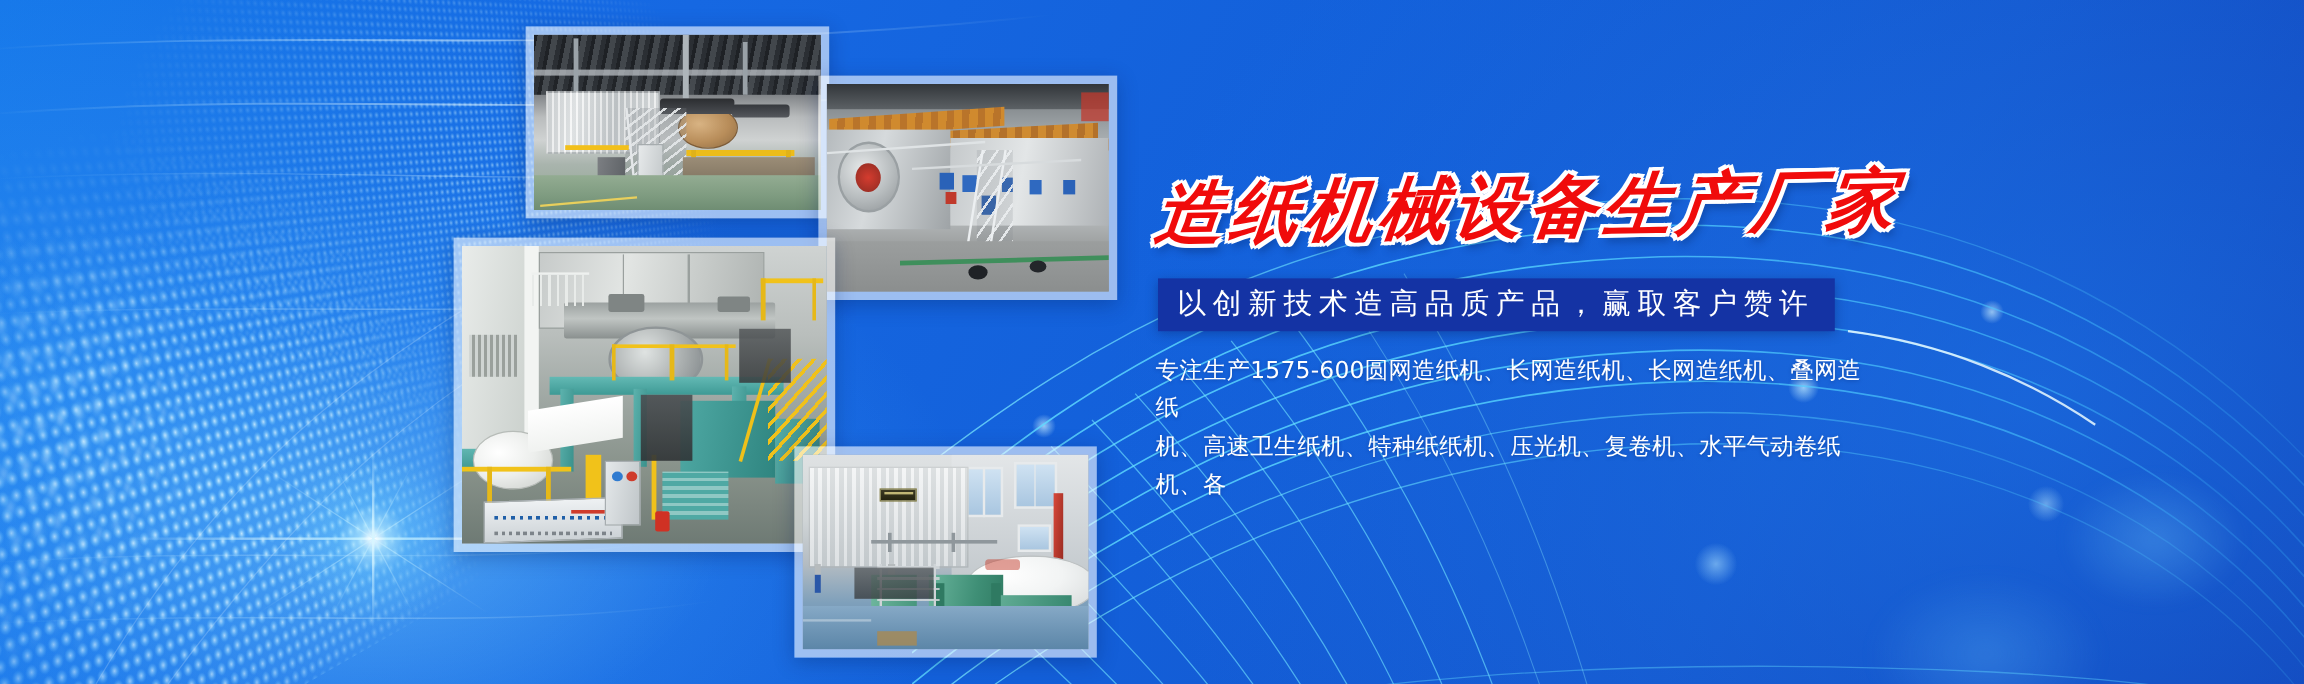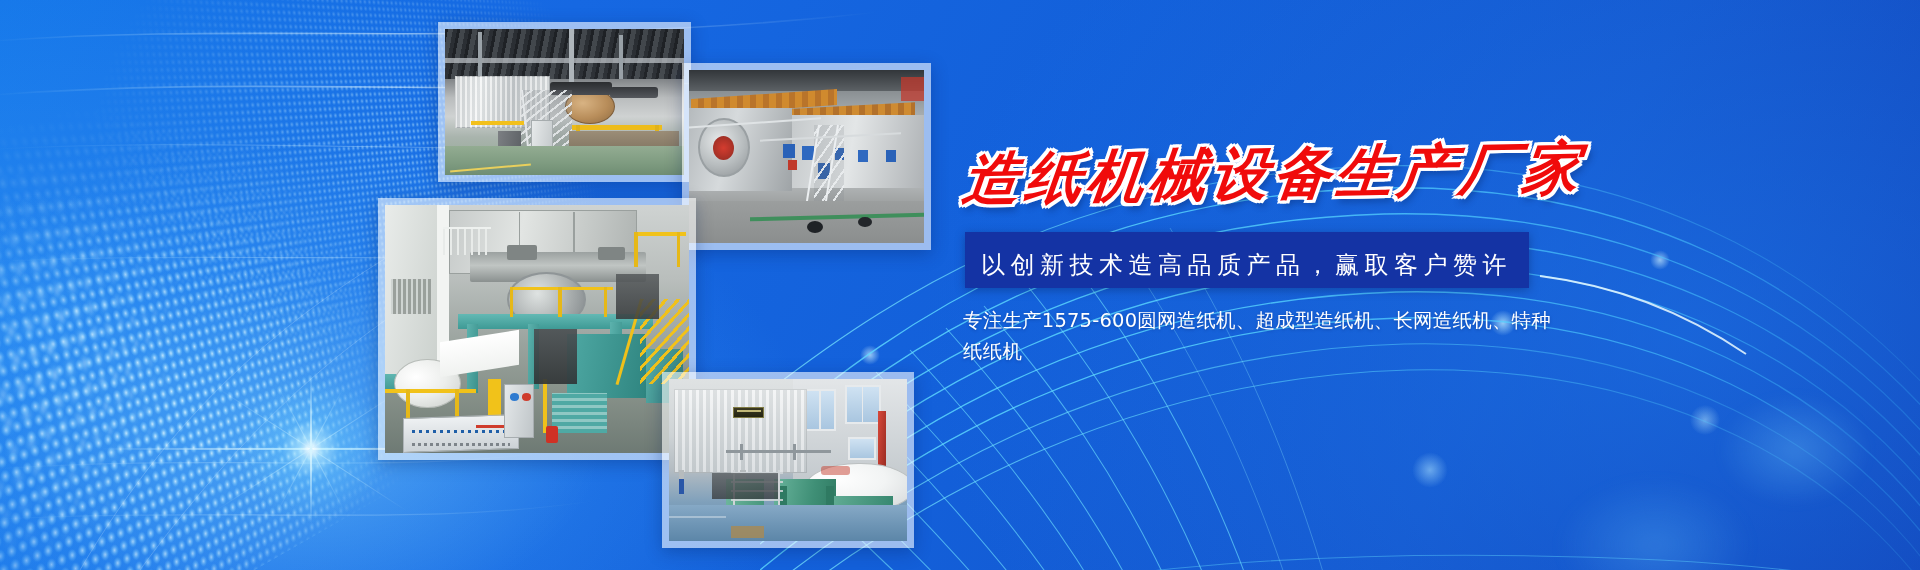--- a/index.html
+++ b/index.html
@@ -139,21 +139,21 @@
       -3px  0   0 #fff,  3px  0   0 #fff,  0   -3px 0 #fff,  0    3px 0 #fff,
       -3px -3px 0 #fff,  3px -3px 0 #fff, -3px  3px 0 #fff,  3px  3px 0 #fff,
        4px  6px 7px rgba(4,30,92,.45);
   }
 
   .subtitle-bar {
     display:inline-block;
     margin-top:22px;
     margin-left:2px;
     background:#1433a4;
-    padding:18px 17px 8px 16px;
+    padding:6px 17px 8px 16px;
     box-shadow:0 2px 9px rgba(3,22,74,.35);
   }
   .subtitle-bar .txt {
     font-size:24px;
     color:#ffffff;
     letter-spacing:5.5px;
     white-space:nowrap;
     line-height:1.25;
     font-weight:400;
   }
@@ -474,18 +474,19 @@
 
   <div class="copy">
 
     <div class="headline">造纸机械设备生产厂家</div>
 
     <div class="subtitle-bar">
       <div class="txt">以创新技术造高品质产品，赢取客户赞许</div>
     </div>
 
     <div class="desc">
-      <p>专注生产1575-600圆网造纸机、超成型造纸机、长网造纸机、特种纸纸机</p>
+      <p>专注生产1575-600圆网造纸机、长网造纸机、长网造纸机、叠网造纸</p>
+      <p>机、高速卫生纸机、特种纸纸机、压光机、复卷机、水平气动卷纸机、各</p>
     </div>
 
   </div>
 
 </div>
 
 </body></html>

